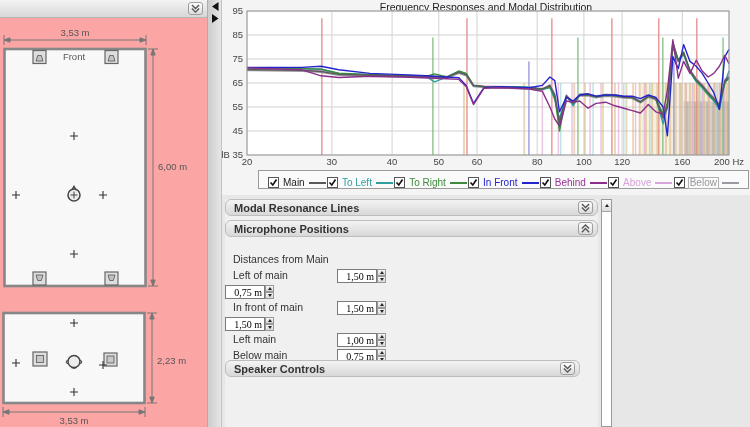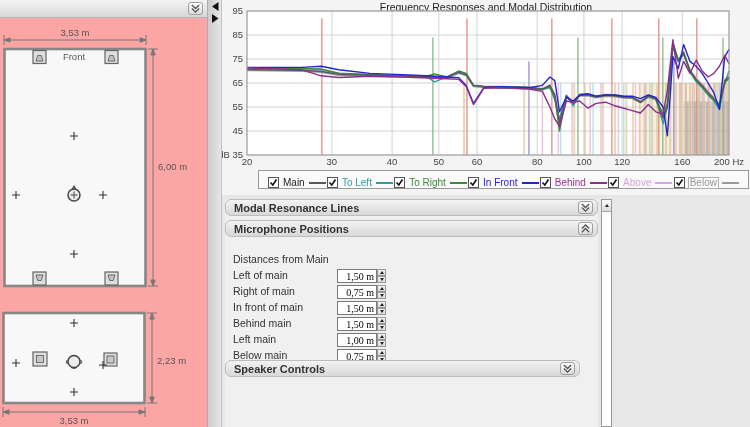--- a/index.html
+++ b/index.html
@@ -402,21 +402,20 @@
             <span class="spin">
               <button>
                 <span class="tri-up"></span>
               </button>
               <button>
                 <span class="tri-dn"></span>
               </button>
             </span>
           </div>
           <div class="mic-row">
-            <span class="mic-label">Right of main</span>
             <input class="mic-input" value="0,75 m" style="">
             <span class="spin">
               <button>
                 <span class="tri-up"></span>
               </button>
               <button>
                 <span class="tri-dn"></span>
               </button>
             </span>
           </div>
@@ -426,21 +425,20 @@
             <span class="spin">
               <button>
                 <span class="tri-up"></span>
               </button>
               <button>
                 <span class="tri-dn"></span>
               </button>
             </span>
           </div>
           <div class="mic-row">
-            <span class="mic-label">Behind main</span>
             <input class="mic-input" value="1,50 m" style="">
             <span class="spin">
               <button>
                 <span class="tri-up"></span>
               </button>
               <button>
                 <span class="tri-dn"></span>
               </button>
             </span>
           </div>

